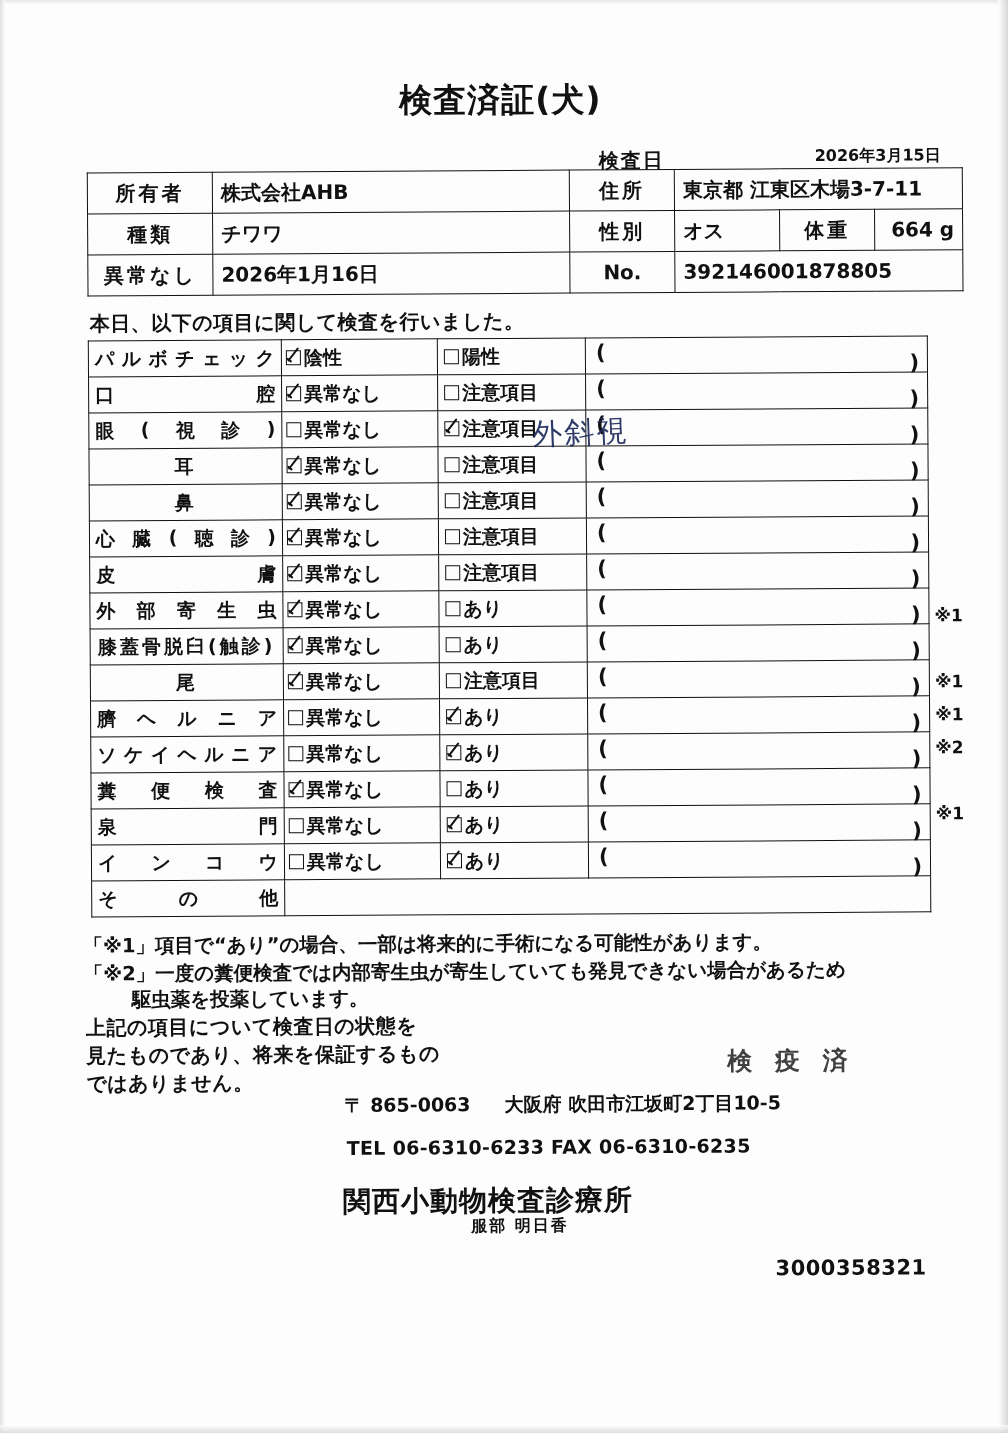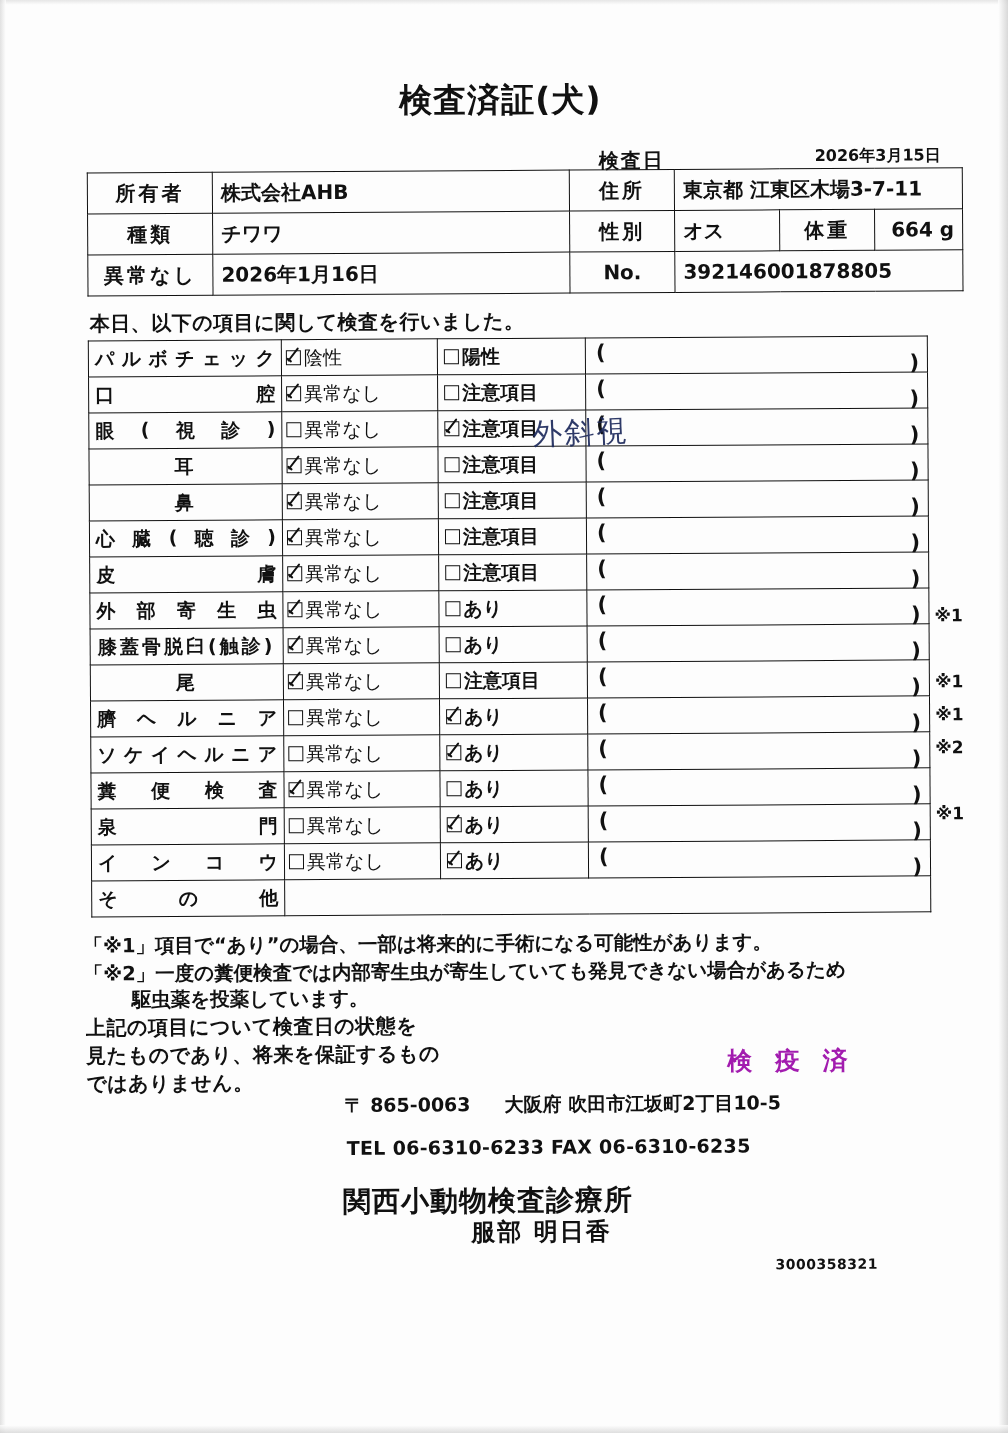--- a/index.html
+++ b/index.html
@@ -39,21 +39,21 @@
   .no-lbl{text-align:center;font-weight:600;font-size:19px;letter-spacing:0;}
 
   .intro{position:absolute;left:92px;top:308px;font-size:20px;font-weight:600;letter-spacing:.5px;}
 
   
   .ctable{position:absolute;left:90px;top:338px;width:840px;border-collapse:collapse;table-layout:fixed;}
   .ctable td{border:1.5px solid #111;height:33px;font-size:19px;vertical-align:middle;}
   .c-item{width:180px;padding:0 6px;font-weight:600;font-size:18.5px;}
   .c-item .ctr{display:block;text-align:center;letter-spacing:3px;}
   .c-item .spread{display:flex;justify-content:space-between;width:100%;letter-spacing:0;}
-  .c-opt{width:150px;padding-left:4px;font-weight:400;white-space:nowrap;}
+  .c-opt{width:150px;padding-left:4px;font-weight:700;white-space:nowrap;}
   .c-opt2{width:140px;padding-left:6px;font-weight:600;white-space:nowrap;}
   .c-note{padding-left:8px;position:relative;font-weight:600;}
   .paren-open{position:absolute;left:10px;top:2px;font-size:21px;}
   .paren-close{position:absolute;right:8px;bottom:-3px;font-size:21px;}
 
   
   .box{display:inline-block;width:13px;height:13px;border:1.6px solid #111;
        margin-right:3px;position:relative;vertical-align:-1px;}
   .box.checked::after{
     content:"";position:absolute;left:1px;top:9px;width:17px;height:2px;
@@ -81,31 +81,31 @@
   .fn1{left:82px;top:930px;}
   .fn2{left:82px;top:958px;}
   .fn2b{left:130px;top:984px;}
 
   .disc{position:absolute;left:84px;font-size:20px;font-weight:600;letter-spacing:.5px;}
   .disc1{top:1012px;}
   .disc2{top:1040px;}
   .disc3{top:1068px;}
 
   .stamp{position:absolute;left:725px;top:1046px;font-size:25px;font-weight:700;
-         letter-spacing:7px;color:#a21caf;}
+         letter-spacing:7px;color:#404040;}
 
   .addr{position:absolute;left:342px;top:1092px;font-size:19px;font-weight:600;}
   .addr .zip{letter-spacing:0;}
   .addr .gap{display:inline-block;width:34px;}
   .tel{position:absolute;left:344px;top:1136px;font-size:19px;font-weight:600;letter-spacing:.3px;}
 
   .clinic{position:absolute;left:340px;top:1182px;font-size:28px;font-weight:700;letter-spacing:1px;}
-  .vet{position:absolute;left:468px;top:1216px;font-size:24px;font-weight:600;letter-spacing:2px;}
-
-  .serial{position:absolute;left:772px;top:1258px;font-size:14px;font-weight:700;letter-spacing:.5px;}
+  .vet{position:absolute;left:468px;top:1216px;font-size:16px;font-weight:600;letter-spacing:2px;}
+
+  .serial{position:absolute;left:772px;top:1258px;font-size:21px;font-weight:700;letter-spacing:.5px;}
 </style>
 </head>
 <body>
 
 <div class="edge-top"></div>
 <div class="edge-left"></div>
 <div class="edge-right"></div>
 <div class="edge-bottom"></div>
 
 <div class="scan">

